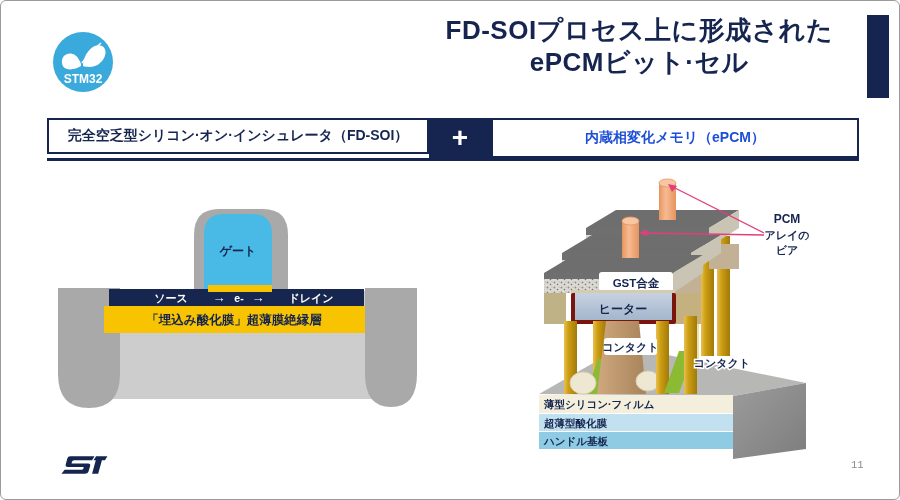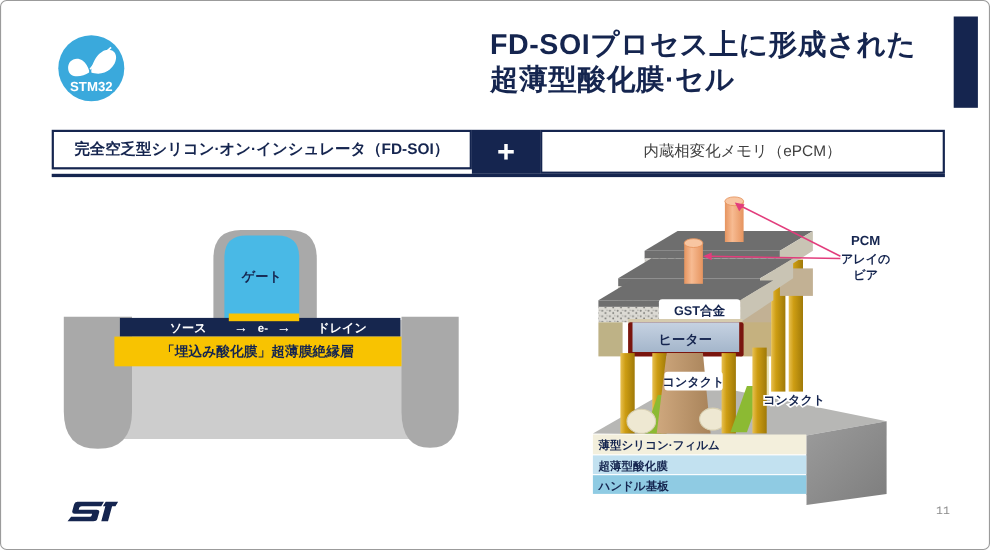--- a/index.html
+++ b/index.html
@@ -3,42 +3,42 @@
 <meta charset="utf-8">
 <style>
   html,body{margin:0;padding:0;background:#fff;}
   .slide{
     position:relative;width:898px;height:498px;background:#fff;
     border:1px solid #9b9b9b;border-radius:6px;overflow:hidden;
     font-family:"Liberation Sans",sans-serif;
   }
   
   .title{
-    position:absolute;top:23px;right:66px;text-align:left;
+    position:absolute;top:13px;right:66px;text-align:center;
     color:#15254f;font-weight:bold;font-size:26px;line-height:32px;
     letter-spacing:0.5px;
   }
   .title-bar{position:absolute;left:866px;top:14px;width:22px;height:83px;background:#15254f;}
   
   .stm32{position:absolute;left:50px;top:29px;width:64px;height:64px;}
   
   .fbar{position:absolute;left:46px;top:117px;width:656px;height:43px;text-align:center;}
   .fbar .boxL{
     position:absolute;left:0;top:0;width:382px;height:36px;background:#fff;
     border:2px solid #15254f;box-sizing:border-box;display:flex;align-items:center;justify-content:center;
     color:#15254f;font-weight:bold;font-size:14px;white-space:nowrap;
   }
   .fbar .boxP{
     position:absolute;left:382px;top:0;width:62px;height:40px;background:#15254f;
     display:flex;align-items:center;justify-content:center;color:#fff;font-weight:bold;font-size:28px;
   }
   .fbar .boxR{
     position:absolute;left:444px;top:0;width:368px;height:40px;background:#fff;
     border:2px solid #15254f;box-sizing:border-box;display:flex;align-items:center;justify-content:center;
-    color:#404040;font-weight:normal;font-size:14px;white-space:nowrap;
+    color:#1d4ed8;font-weight:bold;font-size:14px;white-space:nowrap;
   }
   .fbar .underline{position:absolute;left:0;top:40px;width:812px;height:3px;background:#15254f;}
   
   .fdsoi-svg{position:absolute;left:52px;top:188px;}
   .epcm-svg{position:absolute;left:510px;top:165px;}
   
   .stlogo{position:absolute;left:58px;top:451px;}
   .pagenum{position:absolute;left:850px;top:458px;font-size:10.5px;color:#8a8a8a;font-family:Liberation Mono, monospace;}
   svg text{font-family:"Liberation Sans",sans-serif;}
 </style>
@@ -50,21 +50,21 @@
   <svg class="stm32" viewBox="0 0 64 64" width="64" height="64">
     <circle cx="32" cy="32" r="30" fill="#3AA9DC"></circle>
     <path fill="#fff" d="M30,36 C24,40 12,42 11,33 C10,25 18,21 24,25 C27,27 29,31 30,34 Z"></path>
     <path fill="#fff" d="M32,34 C33,24 42,12 51,16 C58,20 54,32 44,36 C40,37.5 35,37 32,36 Z"></path>
     <path stroke="#fff" stroke-width="1.6" fill="none" d="M31,33 C36,26 42,20 50,13"></path>
     <text x="32" y="53" text-anchor="middle" font-size="12" font-weight="bold" fill="#fff">STM32</text>
   </svg>
 
   <div class="title">
     <div>FD-SOIプロセス上に形成された</div>
-    <div>超薄型酸化膜·セル</div>
+    <div>ePCMビット·セル</div>
   </div>
   <div class="title-bar"></div>
 
   <div class="fbar">
     <div class="boxL">完全空乏型シリコン·オン·インシュレータ（FD-SOI）</div>
     <div class="boxP">+</div>
     <div class="boxR">内蔵相変化メモリ（ePCM）</div>
     <div class="underline"></div>
   </div>
 

